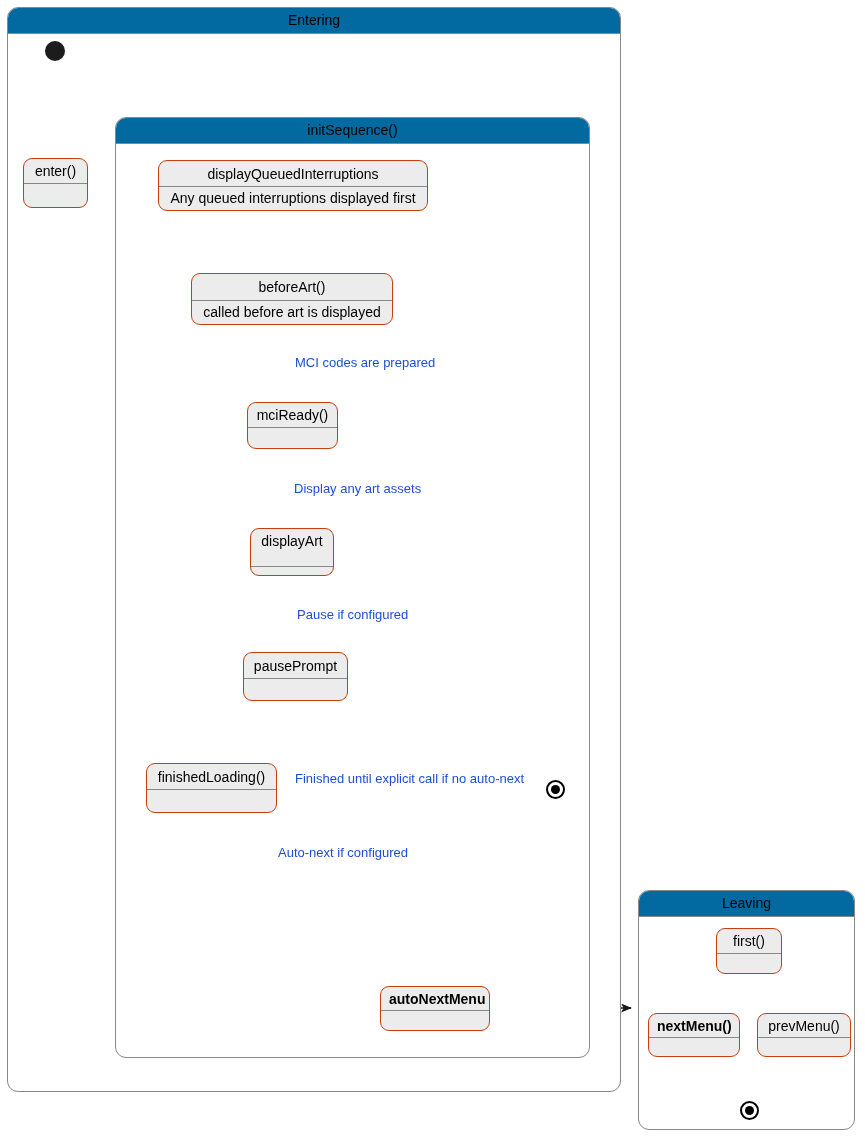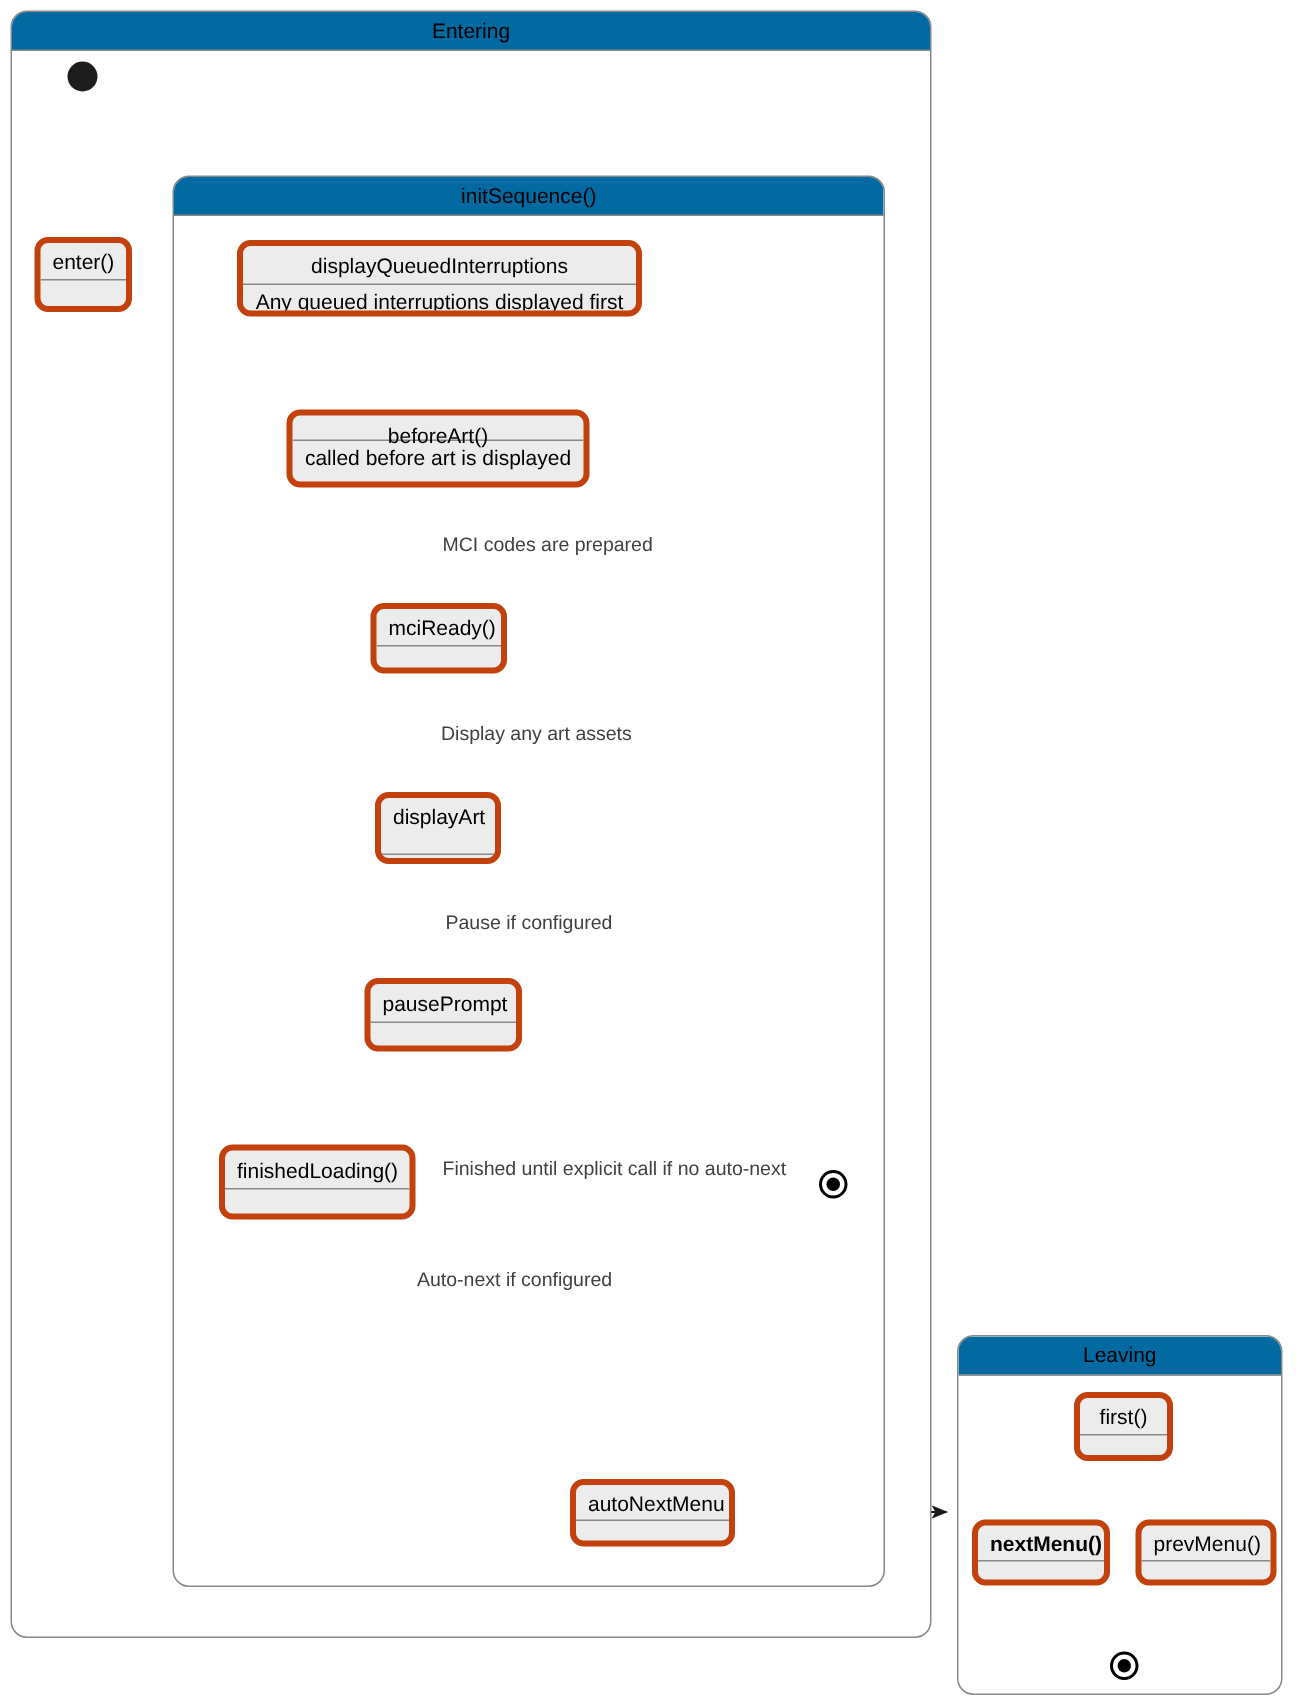--- a/index.html
+++ b/index.html
@@ -50,21 +50,21 @@
     white-space: nowrap;
   }
   .composite > .composite-body {
     position: relative;
     width: 100%;
   }
   
   .state {
     position: absolute;
     box-sizing: border-box;
-    border: 4px solid #c2410c;
+    border: 1px solid #c2410c;
     border-radius: 9px;
     background: #ececec;
     overflow: hidden;
   }
   .state > .state-name {
     box-sizing: border-box;
     width: 100%;
     text-align: center;
     font-size: 14px;
     color: #000000;
@@ -101,21 +101,21 @@
     top: 3px;
     right: 3px;
     bottom: 3px;
     border-radius: 50%;
     background: #000000;
   }
   
   .edge-label {
     position: absolute;
     font-size: 13px;
-    color: #404040;
+    color: #1d4ed8;
     white-space: nowrap;
     background: transparent;
   }
 </style>
 </head>
 <body>
 
 <div id="diagram-root">
 
   <svg class="edge-layer" viewBox="0 0 865 1136" xmlns="http://www.w3.org/2000/svg">
@@ -172,21 +172,21 @@
     <div class="composite-title">initSequence()</div>
     <div class="composite-body"></div>
   </div>
 
   <div class="state" style="left:158px; top:160px; width:270px; height:51px;">
     <div class="state-name" style="height:26px; line-height:26px;">displayQueuedInterruptions</div>
     <div class="state-desc" style="height:23px; line-height:23px;">Any queued interruptions displayed first</div>
   </div>
 
   <div class="state" style="left:191px; top:273px; width:202px; height:52px;">
-    <div class="state-name" style="height:17px; line-height:27px;">beforeArt()</div>
+    <div class="state-name" style="height:27px; line-height:27px;">beforeArt()</div>
     <div class="state-desc" style="height:23px; line-height:23px;">called before art is displayed</div>
   </div>
 
   <div class="state empty-desc" style="left:247px; top:402px; width:91px; height:47px;">
     <div class="state-name" style="height:25px; line-height:25px;">mciReady()</div>
     <div class="state-desc" style="height:20px; line-height:20px;"></div>
   </div>
 
   <div class="state empty-desc" style="left:250px; top:528px; width:84px; height:48px;">
     <div class="state-name" style="height:38px; line-height:25px;">displayArt</div>
@@ -197,21 +197,21 @@
     <div class="state-name" style="height:26px; line-height:26px;text-align:center;">pausePrompt</div>
     <div class="state-desc" style="height:21px; line-height:21px;"></div>
   </div>
 
   <div class="state empty-desc" style="left:146px; top:763px; width:131px; height:50px;">
     <div class="state-name" style="height:26px; line-height:26px;">finishedLoading()</div>
     <div class="state-desc" style="height:22px; line-height:22px;"></div>
   </div>
 
   <div class="state empty-desc" style="left:380px; top:986px; width:110px; height:45px;">
-    <div class="state-name" style="height:24px; line-height:24px;">autoNextMenu</div>
+    <div class="state-name" style="height:24px; line-height:24px;font-weight:bold;">autoNextMenu</div>
     <div class="state-desc" style="height:19px; line-height:19px;"></div>
   </div>
 
   <div class="final-node" style="left:546px; top:780px; width:19px; height:19px;">
     <div class="final-inner"></div>
   </div>
 
   <div class="composite" style="left:638px; top:890px; width:217px; height:240px;">
     <div class="composite-title">Leaving</div>
     <div class="composite-body"></div>

